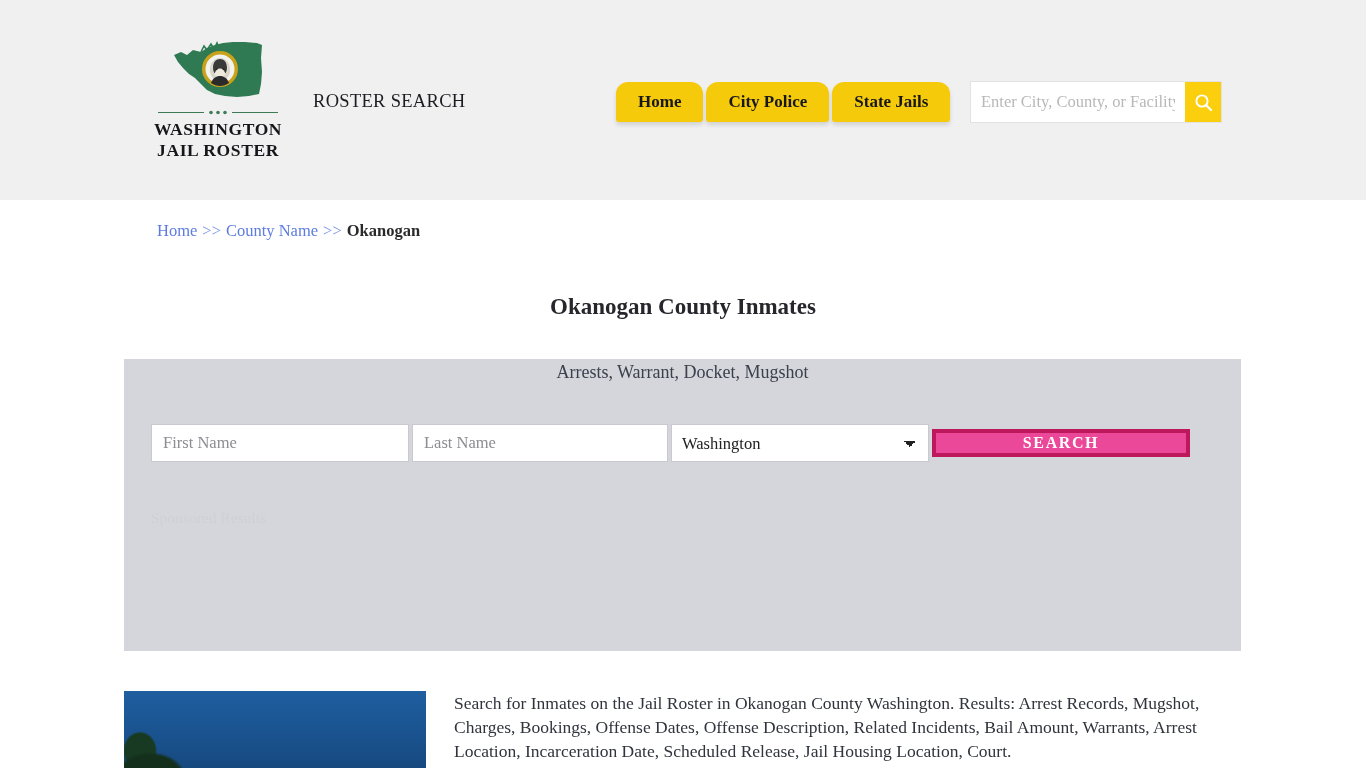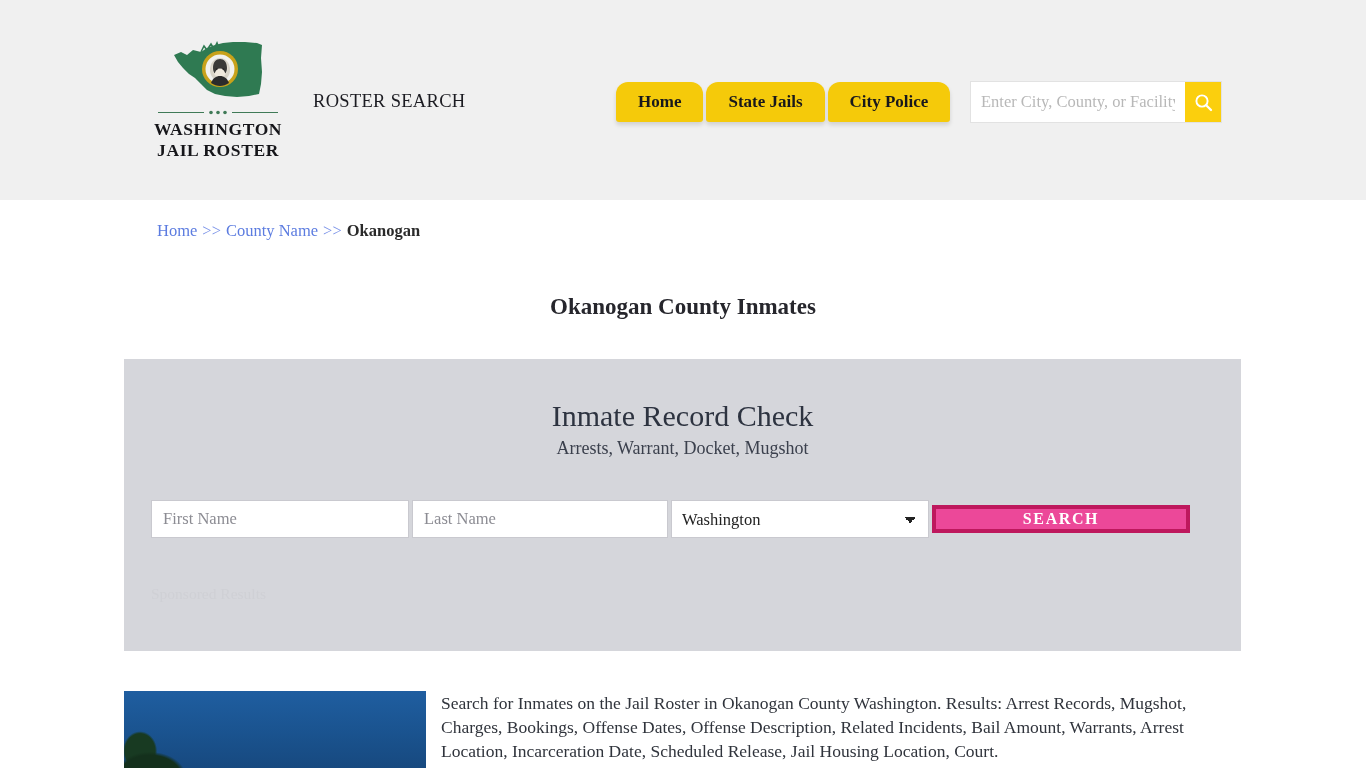--- a/index.html
+++ b/index.html
@@ -196,21 +196,21 @@
     font-size: 15.5px;
     color: #cfd0d5;
   }
 
   
   .bottom {
     position: absolute;
     left: 124px; top: 691px;
     width: 1120px;
     display: flex;
-    gap: 15px;
+    gap: 28px;
   }
   .thumb {
     width: 302px; height: 77px;
     flex: 0 0 302px;
     background:
       radial-gradient(ellipse 60px 42px at 26px 86px, #14301c 0%, #14301c 52%, rgba(20,48,28,0) 60%),
       radial-gradient(ellipse 26px 30px at 16px 60px, #183a22 0%, #183a22 58%, rgba(24,58,34,0) 66%),
       linear-gradient(180deg, #1f5ea0 0%, #1a538f 55%, #17497f 100%);
     overflow: hidden;
     position: relative;
@@ -249,43 +249,42 @@
       <circle cx="71" cy="4.5" r="1.8" fill="#3f7a57"></circle>
     </svg>
     <div class="logo-text">WASHINGTON</div>
     <div class="logo-text">JAIL ROSTER</div>
   </div>
 
   <div class="roster-search-tag">ROSTER SEARCH</div>
 
   <div class="nav">
     <div class="nav-tab">Home</div>
+    <div class="nav-tab">City Police</div>
     <div class="nav-tab">State Jails</div>
-    <div class="nav-tab">City Police</div>
   </div>
 
   <div class="header-search">
     <input type="text" placeholder="Enter City, County, or Facility" style="">
     <button class="header-search-btn">
       <svg width="19" height="19" viewBox="0 0 19 19">
         <circle cx="8" cy="8" r="5.6" fill="none" stroke="#ffffff" stroke-width="1.9"></circle>
         <line x1="12.2" y1="12.2" x2="17" y2="17" stroke="#ffffff" stroke-width="2.3" stroke-linecap="round"></line>
       </svg>
     </button>
   </div>
 </div>
 
 <div class="breadcrumb">
   <a>Home</a><span class="sep">&gt;&gt;</span><a>County Name</a><span class="sep">&gt;&gt;</span><span class="current">Okanogan</span>
 </div>
 
 <h1 class="page-title">Okanogan County Inmates</h1>
 
 <div class="panel">
-  <div class="panel-title">Inmate Record Check</div>
   <div class="panel-sub">Arrests, Warrant, Docket, Mugshot</div>
 
   <div class="form-row">
     <input id="first-name" type="text" placeholder="First Name" style="">
     <input id="last-name" type="text" placeholder="Last Name" style="">
     <select>
       <option>Washington</option>
     </select>
     <button class="search-btn">SEARCH</button>
   </div>

